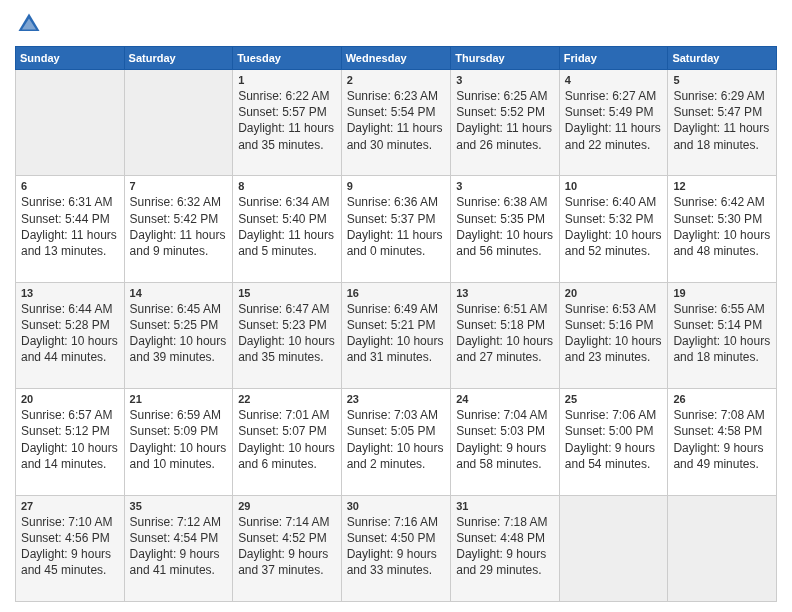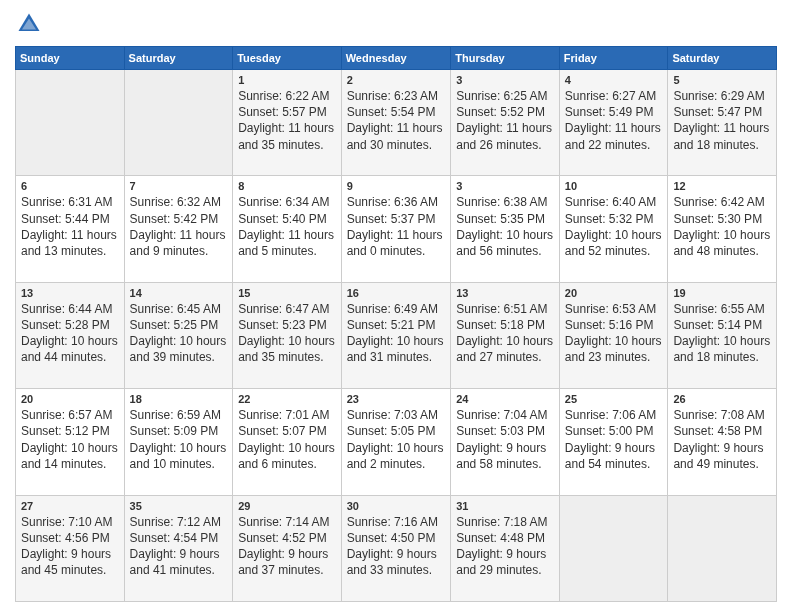--- a/index.html
+++ b/index.html
@@ -161,21 +161,21 @@
           <td><span class="day-num">13</span><span class="day-info">Sunrise: 6:44 AM<br>Sunset: 5:28 PM<br>Daylight: 10 hours and 44 minutes.</span></td>
           <td><span class="day-num">14</span><span class="day-info">Sunrise: 6:45 AM<br>Sunset: 5:25 PM<br>Daylight: 10 hours and 39 minutes.</span></td>
           <td><span class="day-num">15</span><span class="day-info">Sunrise: 6:47 AM<br>Sunset: 5:23 PM<br>Daylight: 10 hours and 35 minutes.</span></td>
           <td><span class="day-num">16</span><span class="day-info">Sunrise: 6:49 AM<br>Sunset: 5:21 PM<br>Daylight: 10 hours and 31 minutes.</span></td>
           <td><span class="day-num">13</span><span class="day-info">Sunrise: 6:51 AM<br>Sunset: 5:18 PM<br>Daylight: 10 hours and 27 minutes.</span></td>
           <td><span class="day-num">20</span><span class="day-info">Sunrise: 6:53 AM<br>Sunset: 5:16 PM<br>Daylight: 10 hours and 23 minutes.</span></td>
           <td><span class="day-num">19</span><span class="day-info">Sunrise: 6:55 AM<br>Sunset: 5:14 PM<br>Daylight: 10 hours and 18 minutes.</span></td>
         </tr>
         <tr>
           <td><span class="day-num">20</span><span class="day-info">Sunrise: 6:57 AM<br>Sunset: 5:12 PM<br>Daylight: 10 hours and 14 minutes.</span></td>
-          <td><span class="day-num">18</span><span class="day-info">Sunrise: 6:59 AM<br>Sunset: 5:09 PM<br>Daylight: 10 hours and 10 minutes.</span></td>
+          <td><span class="day-num">21</span><span class="day-info">Sunrise: 6:59 AM<br>Sunset: 5:09 PM<br>Daylight: 10 hours and 10 minutes.</span></td>
           <td><span class="day-num">22</span><span class="day-info">Sunrise: 7:01 AM<br>Sunset: 5:07 PM<br>Daylight: 10 hours and 6 minutes.</span></td>
           <td><span class="day-num">23</span><span class="day-info">Sunrise: 7:03 AM<br>Sunset: 5:05 PM<br>Daylight: 10 hours and 2 minutes.</span></td>
           <td><span class="day-num">24</span><span class="day-info">Sunrise: 7:04 AM<br>Sunset: 5:03 PM<br>Daylight: 9 hours and 58 minutes.</span></td>
           <td><span class="day-num">25</span><span class="day-info">Sunrise: 7:06 AM<br>Sunset: 5:00 PM<br>Daylight: 9 hours and 54 minutes.</span></td>
           <td><span class="day-num">26</span><span class="day-info">Sunrise: 7:08 AM<br>Sunset: 4:58 PM<br>Daylight: 9 hours and 49 minutes.</span></td>
         </tr>
         <tr>
           <td><span class="day-num">27</span><span class="day-info">Sunrise: 7:10 AM<br>Sunset: 4:56 PM<br>Daylight: 9 hours and 45 minutes.</span></td>
           <td><span class="day-num">35</span><span class="day-info">Sunrise: 7:12 AM<br>Sunset: 4:54 PM<br>Daylight: 9 hours and 41 minutes.</span></td>
           <td><span class="day-num">29</span><span class="day-info">Sunrise: 7:14 AM<br>Sunset: 4:52 PM<br>Daylight: 9 hours and 37 minutes.</span></td>

